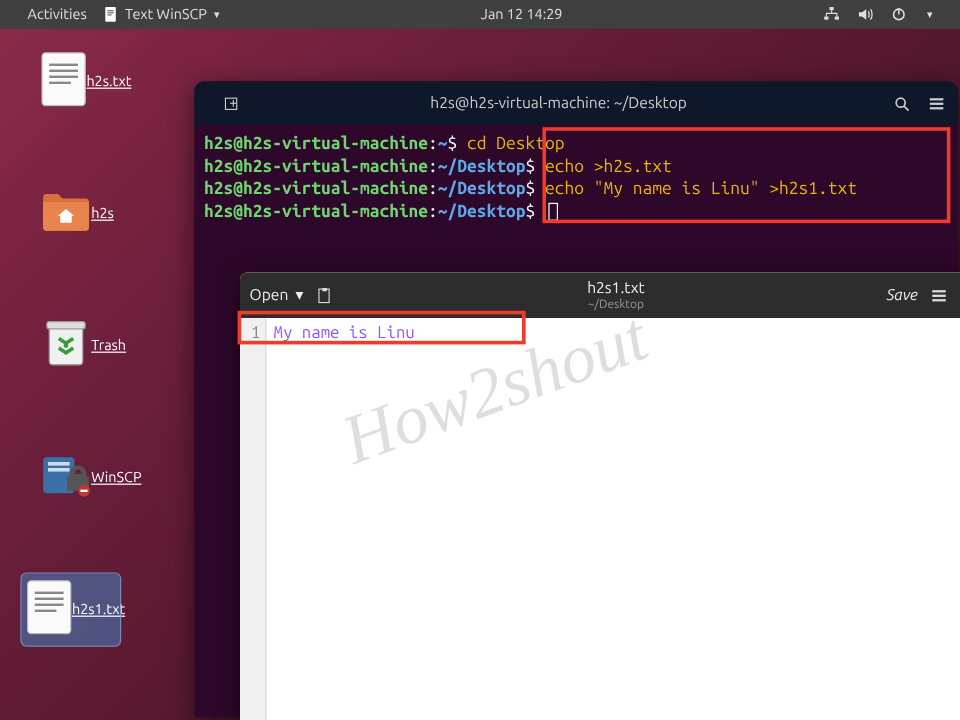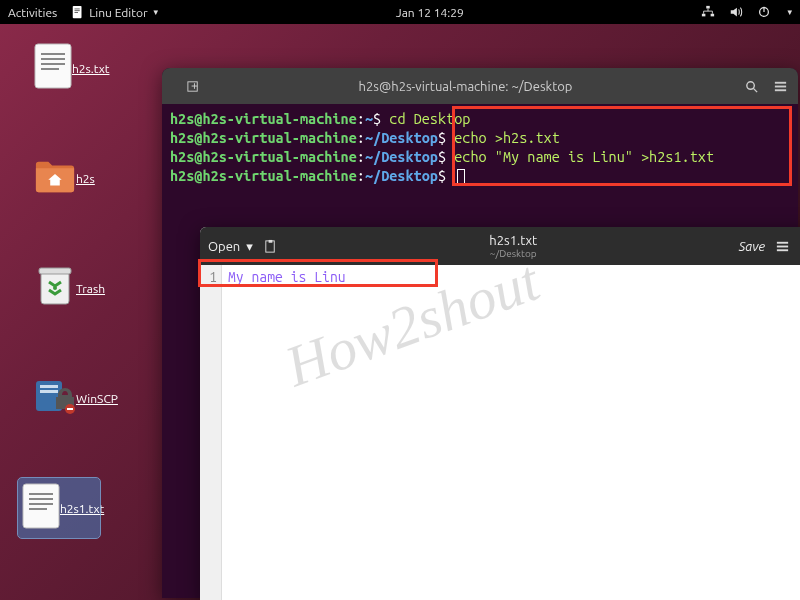--- a/index.html
+++ b/index.html
@@ -4,23 +4,23 @@
 <style>
 * { margin: 0; padding: 0; box-sizing: border-box; }
 body {
   width: 800px; height: 600px;
   font-family: "Ubuntu", "DejaVu Sans", sans-serif;
   background: linear-gradient(135deg, #8b2a4a 0%, #6b1f3a 30%, #4a1528 70%, #2d0d18 100%);
   position: relative; overflow: hidden;
 }
 
 .topbar {
-  height: 24px; background: #000000; color: #e0e0e0;
+  height: 24px; background: #404040; color: #e0e0e0;
   display: flex; align-items: center; font-size: 12px;
-  padding: 0 8px;
+  padding: 0 23px;
 }
 .topbar .left, .topbar .right { display: flex; align-items: center; gap: 14px; }
 .topbar .center { flex: 1; text-align: center; }
 .topbar .icon { display: inline-flex; align-items: center; }
 .topbar svg { width: 14px; height: 14px; fill: #e0e0e0; }
 .app-menu { display: inline-flex; align-items: center; gap: 4px; }
 .dropdown-arrow { font-size: 9px; margin-left: 2px; }
 
 
 .desktop-icon {
@@ -36,35 +36,35 @@
 .trash-icon-svg { width: 40px; height: 44px; }
 .winscp-icon-svg { width: 42px; height: 42px; }
 
 
 .terminal {
   position: absolute; left: 162px; top: 68px; width: 636px; height: 530px;
   background: #2d082a; border-radius: 8px 8px 0 0;
   box-shadow: 0 4px 20px rgba(0,0,0,0.5);
 }
 .term-titlebar {
-  height: 36px; background: #404040; border-radius: 8px 8px 0 0;
+  height: 36px; background: #0f172a; border-radius: 8px 8px 0 0;
   display: flex; align-items: center; color: #ccc; font-size: 13px;
   padding: 0 10px;
 }
 .term-titlebar .title { flex: 1; text-align: center; }
 .term-titlebar svg { width: 15px; height: 15px; fill: #ccc; }
 .term-titlebar .ttl-btn { margin-left: 14px; display: inline-flex; }
 .term-body {
   padding: 6px 8px; font-family: "Ubuntu Mono","DejaVu Sans Mono",monospace;
   font-size: 14.5px; line-height: 1.3; color: #fff; white-space: pre;
 }
 .t-user { color: #6fd66f; font-weight: bold; text-align: center; }
 .t-path { color: #5fa8e8; font-weight: bold; }
 .t-sep { color: #fff; }
-.t-cmd { color: #bef264; }
+.t-cmd { color: #eab308; }
 .t-cursor {
   display: inline-block; width: 8px; height: 15px;
   border: 1px solid #fff; vertical-align: text-bottom; margin-left: 3px;
 }
 .red-box-term {
   position: absolute; border: 3px solid #f13a2a; pointer-events: none;
 }
 
 
 .gedit {
@@ -115,21 +115,21 @@
     <span>Activities</span>
     <span class="app-menu">
       <span class="icon">
         <svg viewBox="0 0 16 16">
             <rect x="2" y="1" width="10" height="14" rx="1" fill="#fff"></rect>
             <rect x="4" y="4" width="6" height="1" fill="#555"></rect>
             <rect x="4" y="6" width="6" height="1" fill="#555"></rect>
             <rect x="4" y="8" width="4" height="1" fill="#555"></rect>
           </svg>
       </span>
-      <span>Linu Editor</span>
+      <span>Text WinSCP</span>
       <span class="dropdown-arrow">▾</span>
     </span>
   </div>
   <div class="center">Jan 12  14:29</div>
   <div class="right">
     <span class="icon">
         <svg viewBox="0 0 16 16">
           <rect x="6" y="1" width="4" height="3"></rect>
           <rect x="1" y="10" width="4" height="3"></rect>
           <rect x="11" y="10" width="4" height="3"></rect>

